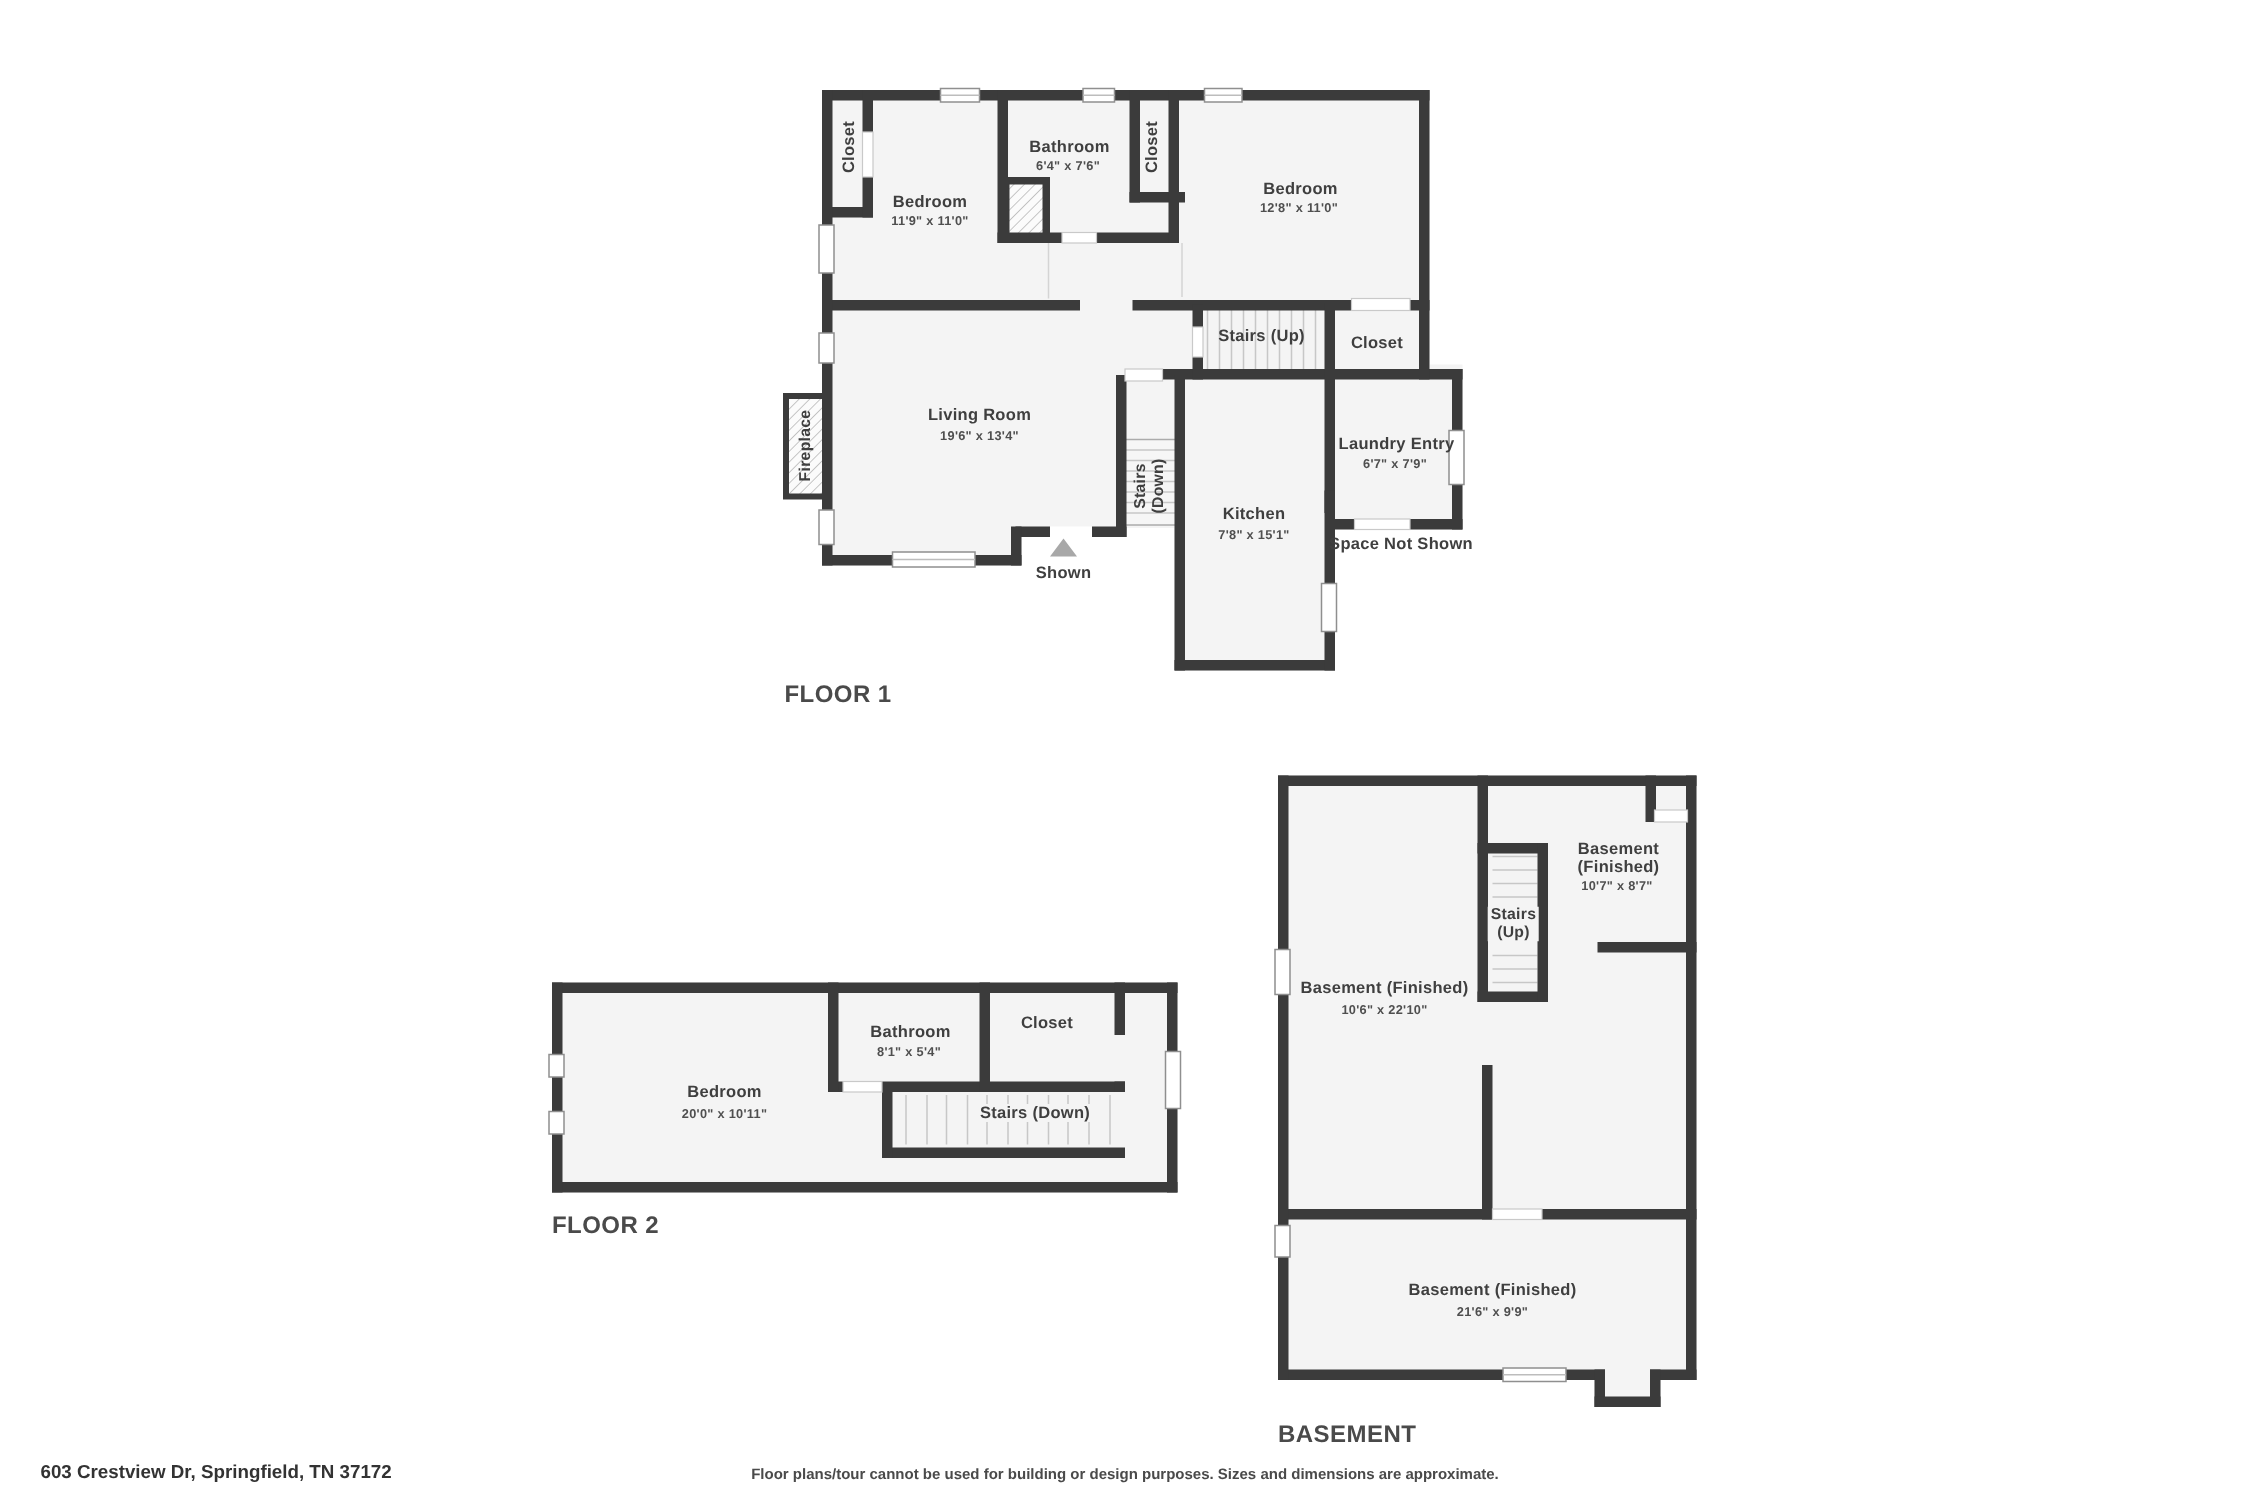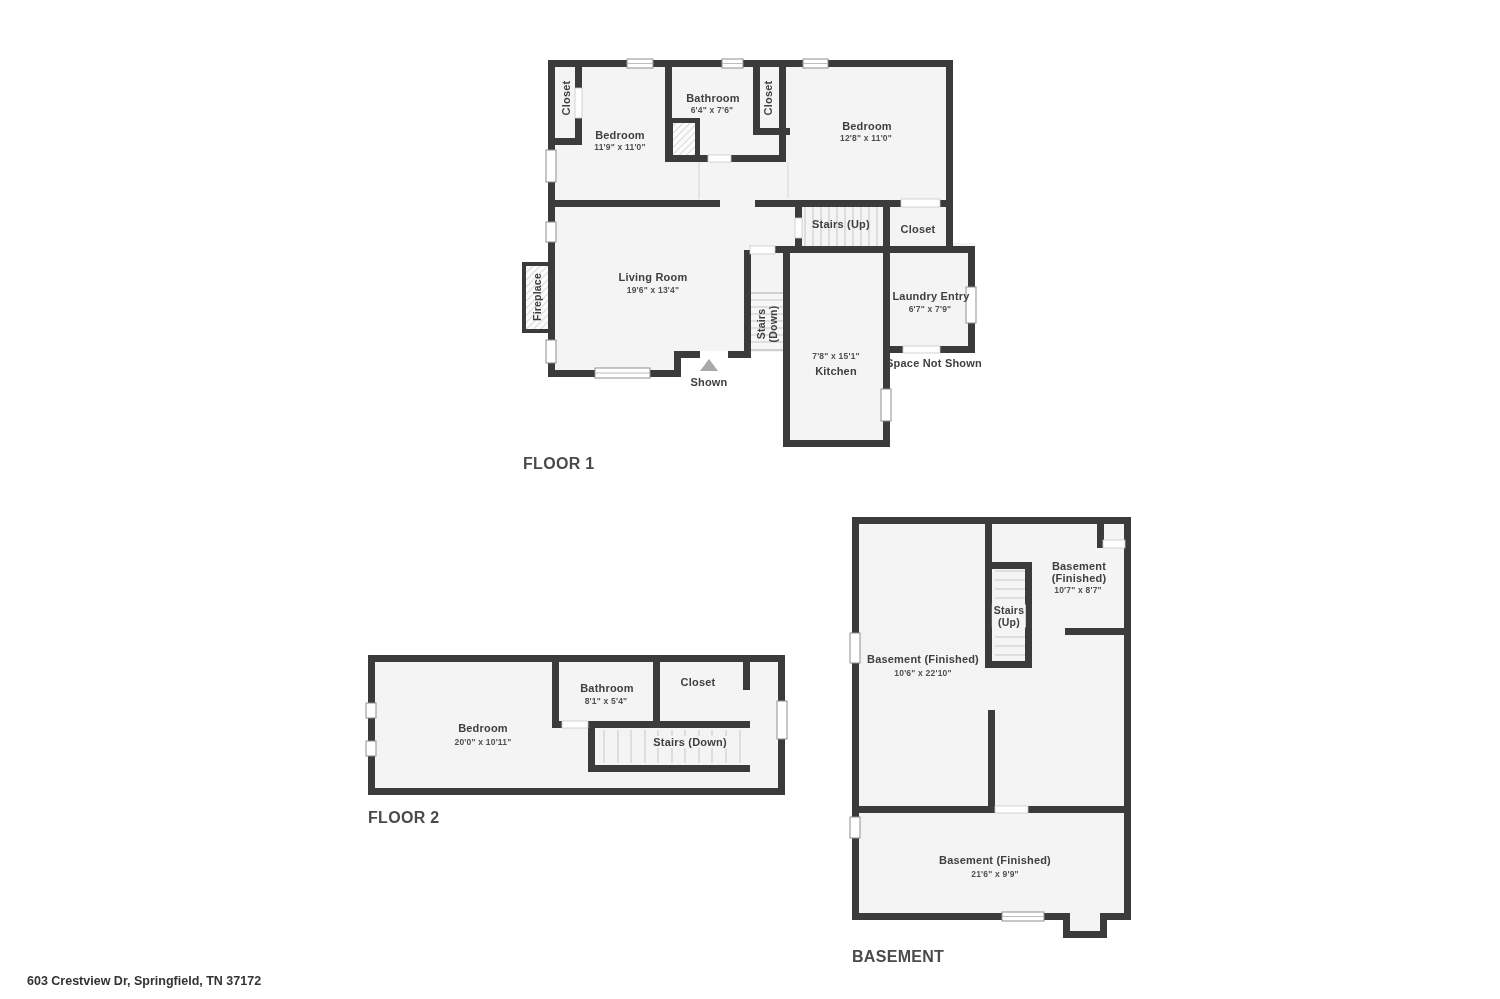--- a/index.html
+++ b/index.html
@@ -159,21 +159,21 @@
     <div class="lbl room-dims" style="left:351px; top:88px;">12'8" x 11'0"</div>
     <div class="lbl room-name" style="left:326px; top:174px;">Stairs (Up)</div>
     <div class="lbl room-name" style="left:403px; top:179px;">Closet</div>
     <div class="lbl room-name" style="left:138px; top:227px;">Living Room</div>
     <div class="lbl room-dims" style="left:138px; top:240px;">19'6" x 13'4"</div>
     <div class="lbl vlbl room-name" style="left:22px; top:247px; font-size:10.5px;">Fireplace</div>
     <div class="lbl vlbl two-line" style="left:252px; top:274px;">
       <span>Stairs</span><br>
       <span>(Down)</span>
     </div>
-    <div class="lbl room-name" style="left:321px; top:293px;margin-top:28px;">Kitchen</div>
+    <div class="lbl room-name" style="left:321px; top:293px;">Kitchen</div>
     <div class="lbl room-dims" style="left:321px; top:306px;">7'8" x 15'1"</div>
     <div class="lbl room-name" style="left:416px; top:246px;">Laundry Entry</div>
     <div class="lbl room-dims" style="left:415px; top:259px;">6'7" x 7'9"</div>
     <div class="lbl room-name" style="left:419px; top:313px;">Space Not Shown</div>
     <div class="lbl room-name" style="left:194px; top:332px;">Shown</div>
     <div class="floor-title" style="left:8px; top:405px;">FLOOR 1</div>
   </div>
 
   <div class="plan" style="left:360px; top:645px; width:440px; height:185px;">
     <svg width="440" height="185" viewBox="0 0 440 185">
@@ -277,13 +277,14 @@
       <span>(Up)</span>
     </div>
     <div class="lbl room-name" style="left:78px; top:149px;">Basement (Finished)</div>
     <div class="lbl room-dims" style="left:78px; top:163px;">10'6" x 22'10"</div>
     <div class="lbl room-name" style="left:150px; top:350px;">Basement (Finished)</div>
     <div class="lbl room-dims" style="left:150px; top:364px;">21'6" x 9'9"</div>
     <div class="floor-title" style="left:7px; top:438px;">BASEMENT</div>
   </div>
 
   <div id="address">603 Crestview Dr, Springfield, TN 37172</div>
+  <div id="disclaimer">Floor plans/tour cannot be used for building or design purposes. Sizes and dimensions are approximate.</div>
 </div>
 
 </body></html>

